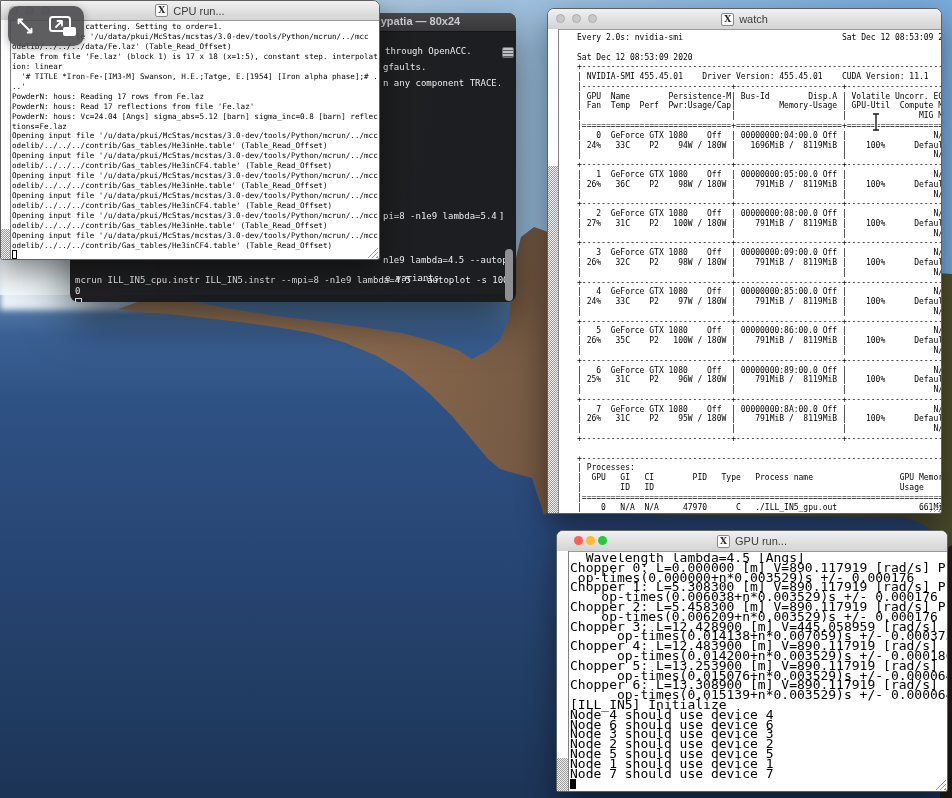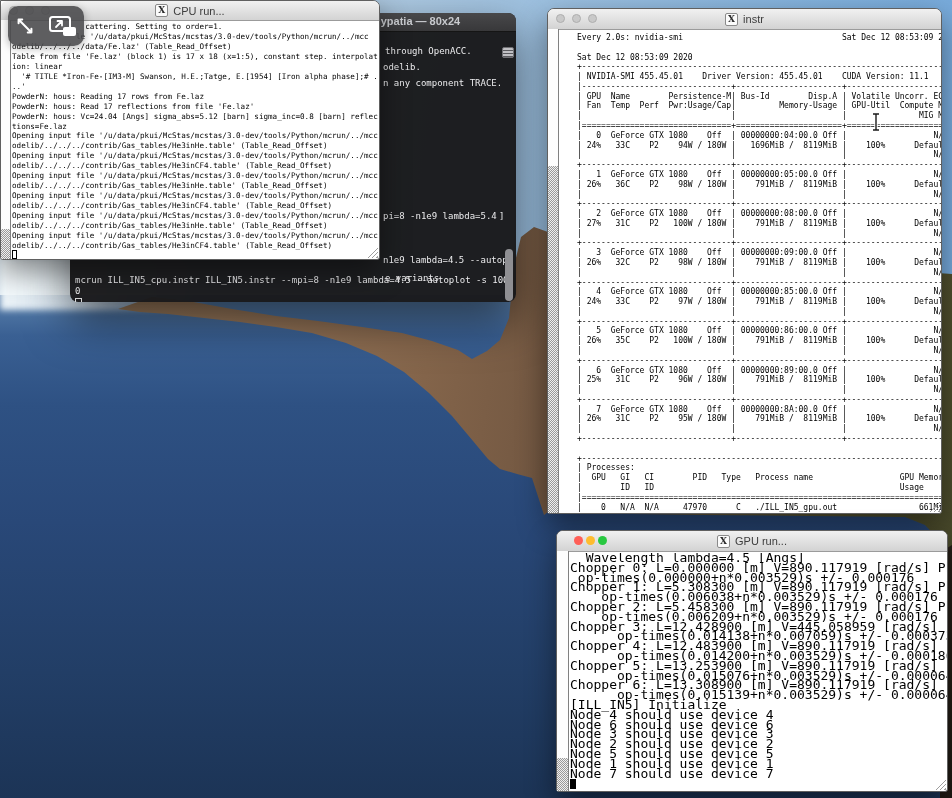--- a/index.html
+++ b/index.html
@@ -102,21 +102,21 @@
   <div class="haze zlow"></div>
   <div class="cliff zlow"></div>
   <div class="rockfg zlow"></div>
 
   <div class="macterm zmid">
     <div class="mactitle">
       <span>hypatia — 80x24</span>
     </div>
     <div class="macbody">
       <span class="dfrag f0">through OpenACC.</span>
-      <span class="dfrag f1">odelib.</span>
+      <span class="dfrag f1">gfaults.</span>
       <span class="dfrag f2">n any component TRACE.</span>
       <span class="dfrag f3">pi=8 -n1e9 lambda=5.4</span>
       <span class="dfrag f4">]</span>
       <span class="dfrag f5">e variants</span>
       <span class="dfrag f6">n1e9 lambda=4.5 --autop</span>
       <span class="dfrag f7">mcrun ILL_IN5_cpu.instr ILL_IN5.instr --mpi=8 -n1e9 lambda=4.5 --autoplot -s 100</span>
       <span class="dfrag f8">0</span>
       <span class="dcursor"></span>
       <div class="macmarker"></div>
       <div class="macthumb"></div>
@@ -161,21 +161,21 @@
     <span class="cur-hollow"></span>
     <div class="grip"></div>
   </div>
 
   <div class="xwin watch zwin">
     <div class="xtitle">
       <span class="tl gray" style="left:8px"></span>
       <span class="tl gray" style="left:24px"></span>
       <span class="tl gray" style="left:40px"></span>
       <span class="xicon">X</span>
-      <span>instr</span>
+      <span>watch</span>
     </div>
     <div class="scrollcol">
       <div class="sthumb"></div>
       <div class="hatch"></div>
     </div>
     <pre class="xpre">Every 2.0s: nvidia-smi                                 Sat Dec 12 08:53:09 2020
 
 Sat Dec 12 08:53:09 2020
 +-----------------------------------------------------------------------------+
 | NVIDIA-SMI 455.45.01    Driver Version: 455.45.01    CUDA Version: 11.1     |

